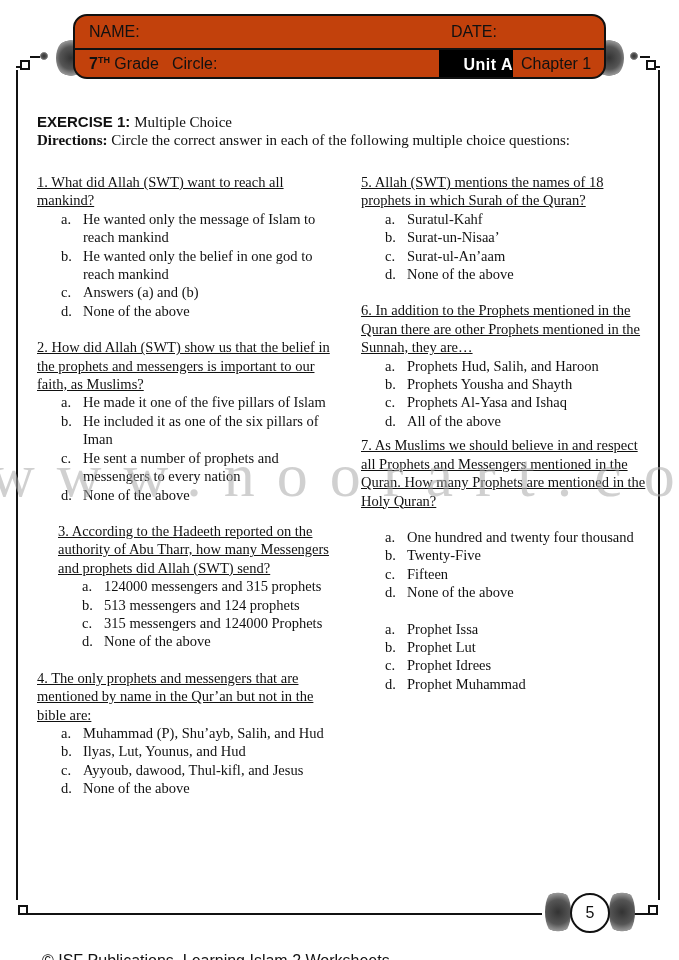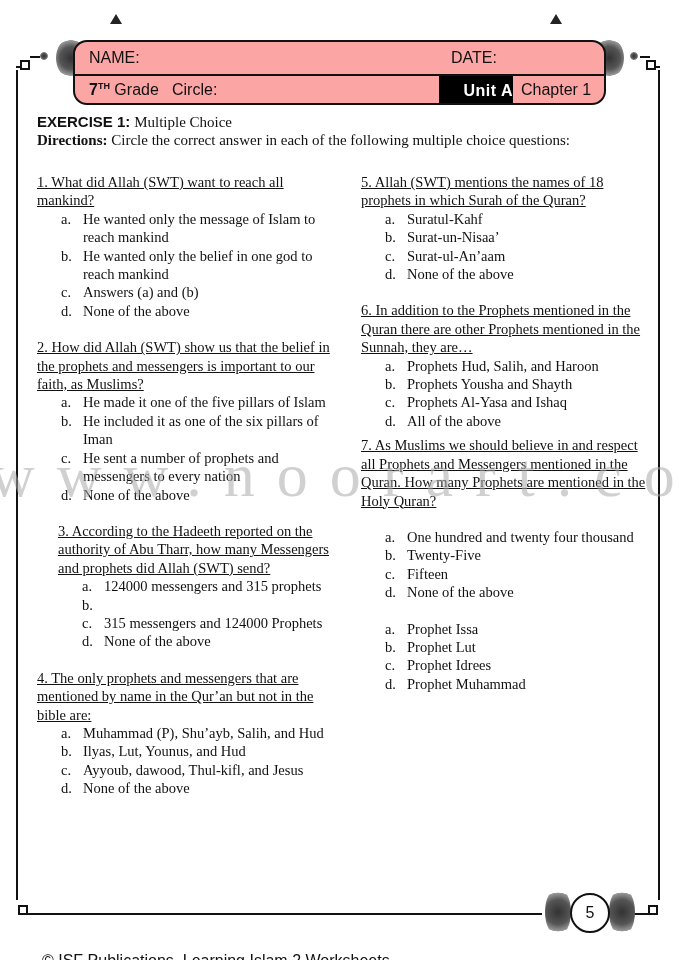--- a/index.html
+++ b/index.html
@@ -11,21 +11,21 @@
   .border-right { position: absolute; left: 658px; top: 70px; width: 2px; height: 830px; background: #111; }
   .border-bottom { position: absolute; left: 22px; top: 913px; width: 520px; height: 2px; background: #111; }
   .border-bottom-r { position: absolute; left: 612px; top: 913px; width: 36px; height: 2px; background: #111; }
   .corner { position: absolute; width: 10px; height: 10px; border: 2px solid #111; box-sizing: border-box; }
 
   
   .orn { position: absolute; border-radius: 50%; background: radial-gradient(circle, #333 0%, #555 45%, #999 70%, rgba(255,255,255,0) 72%); }
   .orn-top { position: absolute; width: 0; height: 0; border-left: 6px solid transparent; border-right: 6px solid transparent; border-bottom: 10px solid #222; }
 
   
-  .header-box { position: absolute; left: 73px; top: 40px; width: 533px; height: 65px; border: 2px solid #111; border-radius: 14px; box-sizing: border-box; overflow: hidden; background: #fca5a5; }
+  .header-box { position: absolute; left: 73px; top: 14px; width: 533px; height: 65px; border: 2px solid #111; border-radius: 14px; box-sizing: border-box; overflow: hidden; background: #c2410c; }
   .header-row1 { position: absolute; left: 0; top: 0; width: 100%; height: 32px; border-bottom: 2px solid #111; }
   .header-row2 { position: absolute; left: 0; top: 34px; width: 100%; height: 29px; }
   .hdr-text { position: absolute; font-family: "Liberation Sans", sans-serif; font-size: 16px; color: #111; }
   .unit-box { position: absolute; left: 364px; top: 0; width: 74px; height: 29px; background: #000; color: #fff; font-family: "Liberation Sans", sans-serif; font-weight: bold; font-size: 16px; text-align: right; line-height: 29px; letter-spacing: 0.5px; }
   .chapter { position: absolute; left: 446px; top: 5px; font-family: "Liberation Sans", sans-serif; font-size: 16px; }
   sup { font-size: 9px; }
 
   
   .ex-title { position: absolute; left: 37px; top: 113px; font-size: 15px; }
   .ex-title .label { font-family: "Liberation Sans", sans-serif; font-weight: bold; font-size: 15px; }
@@ -143,20 +143,21 @@
 
     <div class="q" style="margin-top:18px;margin-left:21px;">
       <span class="q-text">3. According to the Hadeeth reported on the authority of Abu Tharr, how many Messengers and prophets did Allah (SWT) send?</span>
       <div class="opts">
         <div class="opt">
             <span class="opt-letter">a.</span>
             <span class="opt-text">124000 messengers and 315 prophets</span>
           </div>
         <div class="opt">
             <span class="opt-letter">b.</span>
+            <span class="opt-text">513 messengers and 124 prophets</span>
           </div>
         <div class="opt">
             <span class="opt-letter">c.</span>
             <span class="opt-text">315 messengers and 124000 Prophets</span>
           </div>
         <div class="opt">
             <span class="opt-letter">d.</span>
             <span class="opt-text">None of the above</span>
           </div>
       </div>

